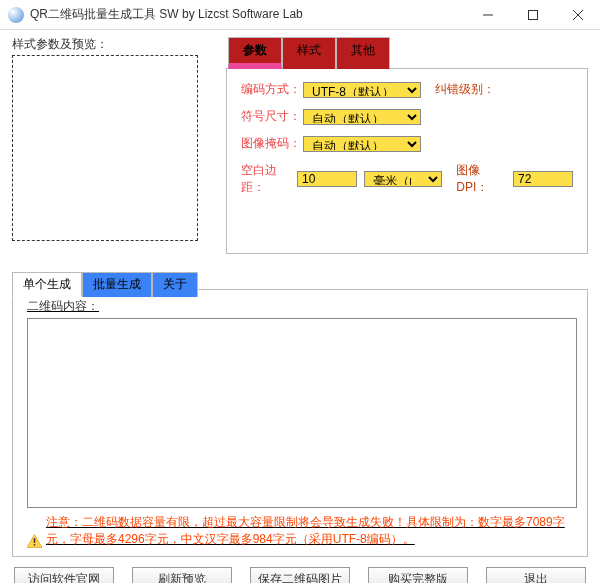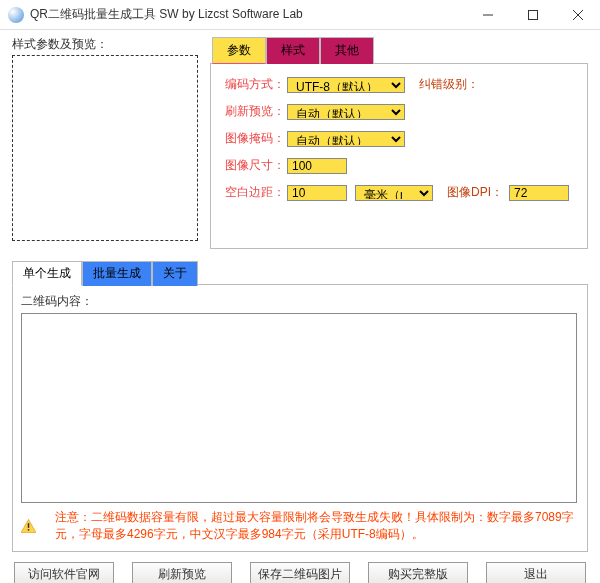--- a/index.html
+++ b/index.html
@@ -3,48 +3,48 @@
 <meta charset="utf-8">
 <style>
 *{box-sizing:border-box;margin:0;padding:0;font-family:"Microsoft YaHei","SimSun",sans-serif;font-size:12px;}
 body{background:#fff;width:600px;height:583px;overflow:hidden;}
 .titlebar{height:30px;display:flex;align-items:center;border-bottom:1px solid #ddd;padding-left:8px;}
 .titlebar .ico{width:16px;height:16px;border-radius:50%;background:radial-gradient(circle at 30% 30%,#fff,#4a90d9);margin-right:6px;}
 .titlebar .title{flex:1;color:#333;}
 .titlebar .winbtn{width:45px;height:30px;display:flex;align-items:center;justify-content:center;color:#333;}
 .winbtn svg{width:10px;height:10px;}
 .content{padding:0 12px;}
-.upper{display:flex;gap:8px;padding-top:6px;}
+.upper{display:flex;gap:24px;padding-top:6px;}
 .preview-group{width:190px;}
 .group-label{font-size:12px;color:#333;margin-bottom:2px;display:block;}
 .preview-box{width:186px;height:186px;border:1px dashed #333;margin-top:2px;}
 .param-panel{flex:1;}
 .tabctrl{position:relative;}
 .tabrow{display:flex;margin-left:2px;}
-.tab{padding:4px 14px;border:1px solid #bbb;border-bottom:none;background:#be185d;margin-right:0;position:relative;top:1px;font-size:12px;}
-.tab.active{background:#fde047;z-index:2;border-bottom:1px solid #ec4899;}
+.tab{padding:4px 14px;border:1px solid #bbb;border-bottom:none;background:#b91c1c;margin-right:0;position:relative;top:1px;font-size:12px;}
+.tab.active{background:#b91c1c;z-index:2;border-bottom:6px solid #ec4899;font-weight:bold;}
 .tabbody{border:1px solid #bbb;padding:12px 14px 16px 14px;background:#fff;min-height:186px;}
 .row{display:flex;align-items:center;margin-bottom:10px;}
 .lbl{width:62px;color:#ef4444;}
 .lbl2{color:#c2410c;margin:0 6px 0 14px;}
 select,input[type=text]{border:1px solid #888;background:#fde047;font-size:12px;height:16px;padding:1px 4px;}
 select{padding-right:14px;}
 .sel-w{width:118px;}
 .sel-s{width:78px;}
 .inp-s{width:60px;}
 .lower{margin-top:10px;}
 .tabrow2{display:flex;}
-.tab2{padding:3px 10px;border:1px solid #bbb;border-bottom:none;background:#fff;position:relative;top:2px;margin-right:0;}
+.tab2{padding:3px 10px;border:1px solid #bbb;border-bottom:none;background:#fff;position:relative;top:8px;margin-right:0;}
 .tab2.active{z-index:2;border-bottom:1px solid #fff;}
 .tab2.inactive{background:#3b82f6;}
-.lowerbody{border:1px solid #bbb;border-top:1px solid #bbb;padding:8px 10px 8px 8px;}
+.lowerbody{border:1px solid #bbb;border-top:1px solid #bbb;padding:8px 10px 8px 14px;text-decoration:underline;}
 .content-label{font-size:12px;color:#333;}
 .textarea-wrap{border:1px solid #888;box-shadow:inset 1px 1px 0 rgba(0,0,0,0.06);height:190px;margin-top:3px;background:#fff;}
 textarea{width:100%;height:100%;border:none;resize:none;outline:none;padding:3px;}
-.warning{display:flex;align-items:center;gap:19px;margin-top:6px;font-size:11px;line-height:1.4;}
+.warning{display:flex;align-items:flex-end;gap:4px;margin-top:6px;font-size:11px;line-height:1.4;}
 .warn-ico{width:15px;height:14px;flex-shrink:0;}
 .warn-txt{color:#f40;}
 .btnrow{display:flex;gap:18px;justify-content:center;padding:10px 0 10px 0;}
 .btn{width:100px;height:25px;border:1px solid #999;background:linear-gradient(#fdfdfd,#e8e8e8);display:flex;align-items:center;justify-content:center;color:#333;cursor:default;}
 </style>
 </head>
 <body>
 
 <div class="titlebar">
   <div class="ico"></div>
@@ -80,30 +80,26 @@
           <div class="tab">样式</div>
           <div class="tab">其他</div>
         </div>
         <div class="tabbody">
           <div class="row">
             <span class="lbl">编码方式：</span>
             <select class="sel-w"><option>UTF-8（默认）</option></select>
             <span class="lbl2">纠错级别：</span>
           </div>
           <div class="row">
-            <span class="lbl">刷新预览：</span>
+            <span class="lbl">符号尺寸：</span>
             <select class="sel-w"><option>自动（默认）</option></select>
           </div>
           <div class="row">
             <span class="lbl">图像掩码：</span>
             <select class="sel-w"><option>自动（默认）</option></select>
-          </div>
-          <div class="row">
-            <span class="lbl">图像尺寸：</span>
-            <input type="text" class="inp-s" value="100" style="">
           </div>
           <div class="row" style="margin-bottom:0;">
             <span class="lbl">空白边距：</span>
             <input type="text" class="inp-s" value="10" style="">
             <span style="width:8px"></span>
             <select class="sel-s"><option>毫米（mm）</option></select>
             <span class="lbl2">图像DPI：</span>
             <input type="text" class="inp-s" value="72" style="">
           </div>
         </div>

